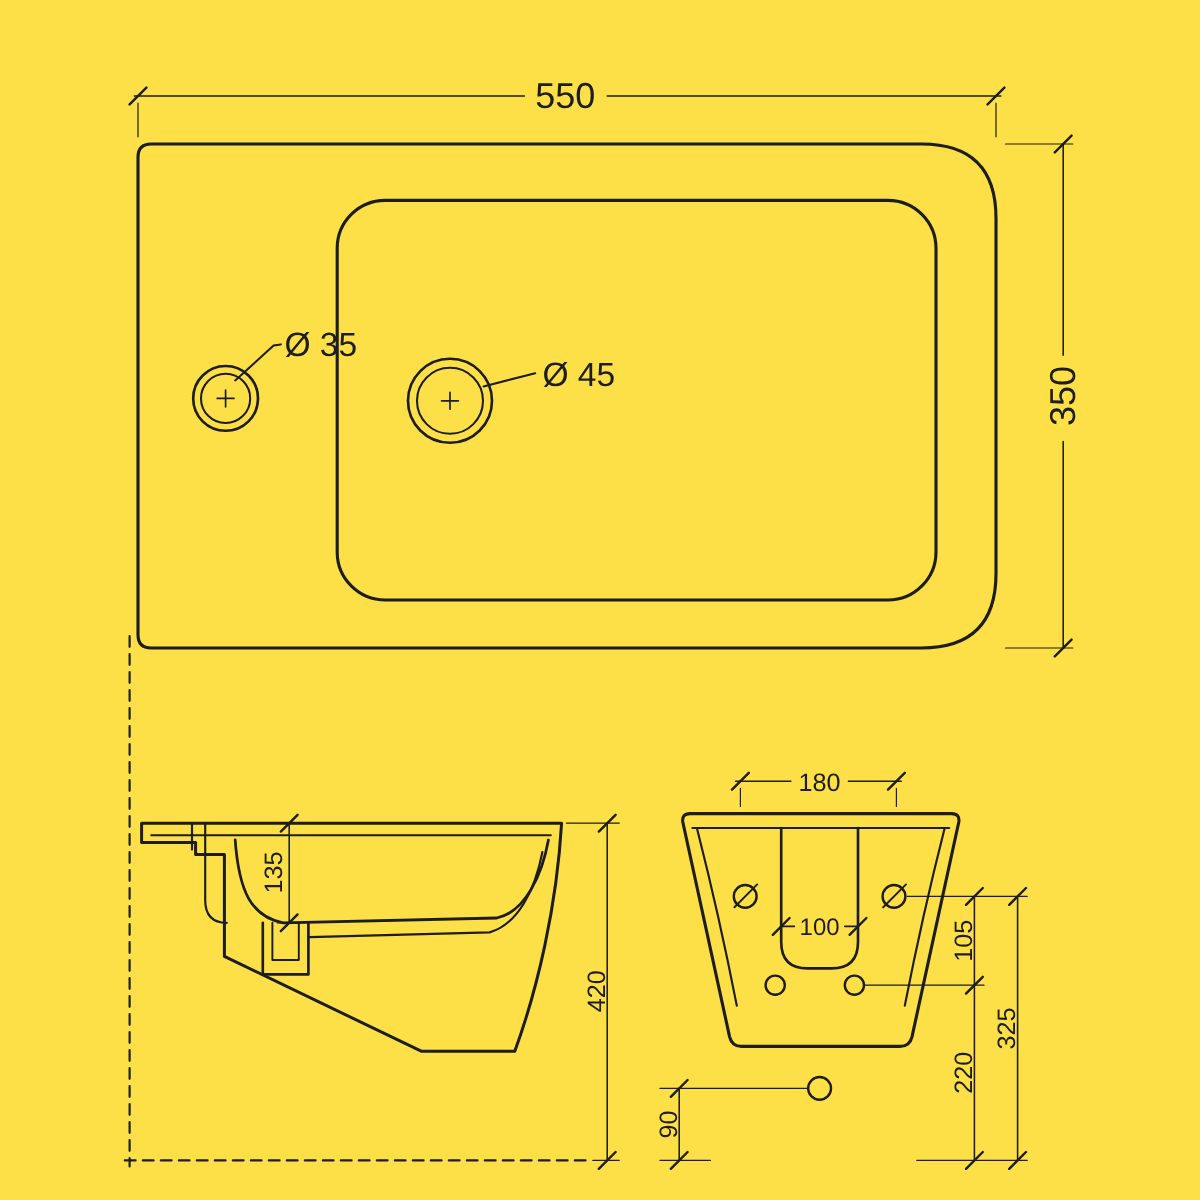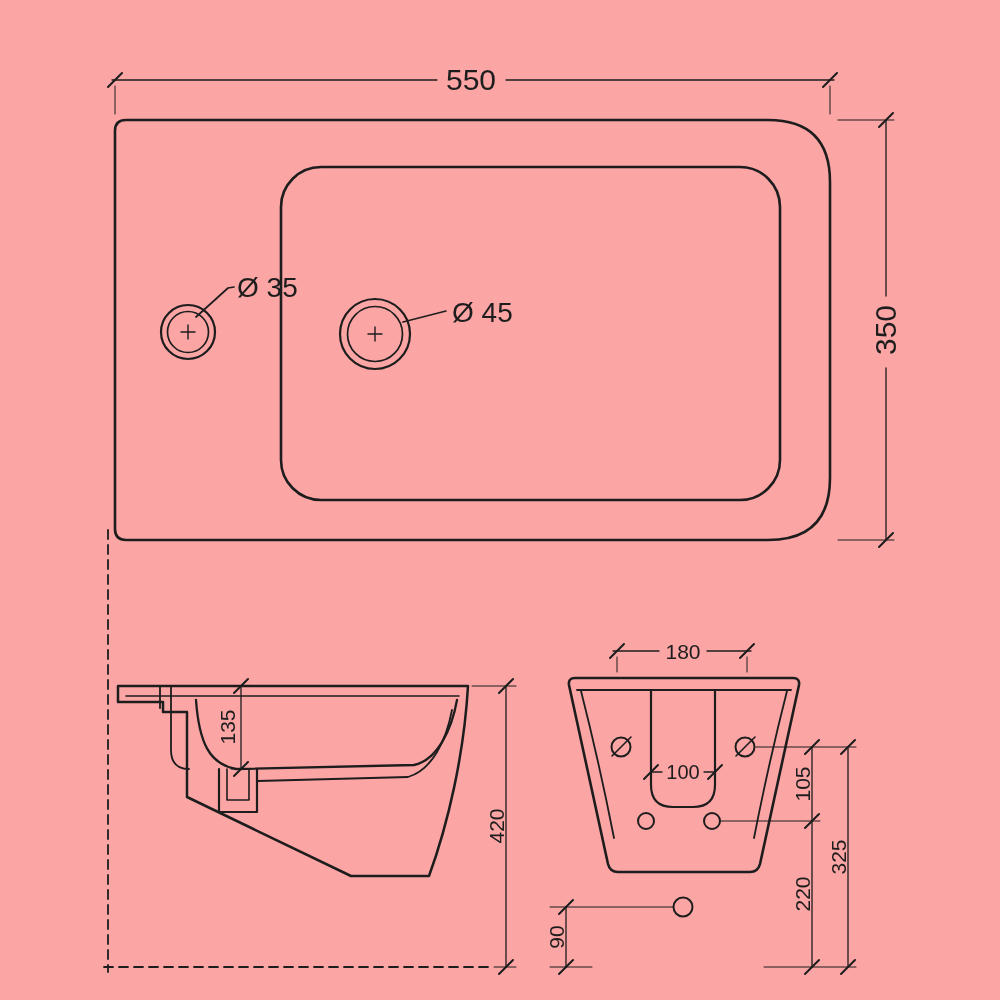--- a/index.html
+++ b/index.html
@@ -4,21 +4,21 @@
 <style>
   html, body {
     margin: 0;
     padding: 0;
     background: #ffffff;
   }
   .sheet {
     position: relative;
     width: 1000px;
     height: 1000px;
-    background: #fca5a5;
+    background: #fde047;
     overflow: hidden;
   }
   svg {
     display: block;
   }
   svg text {
     stroke: none;
     fill: #1d1d1d;
     font-family: "Liberation Sans", "DejaVu Sans", sans-serif;
   }

